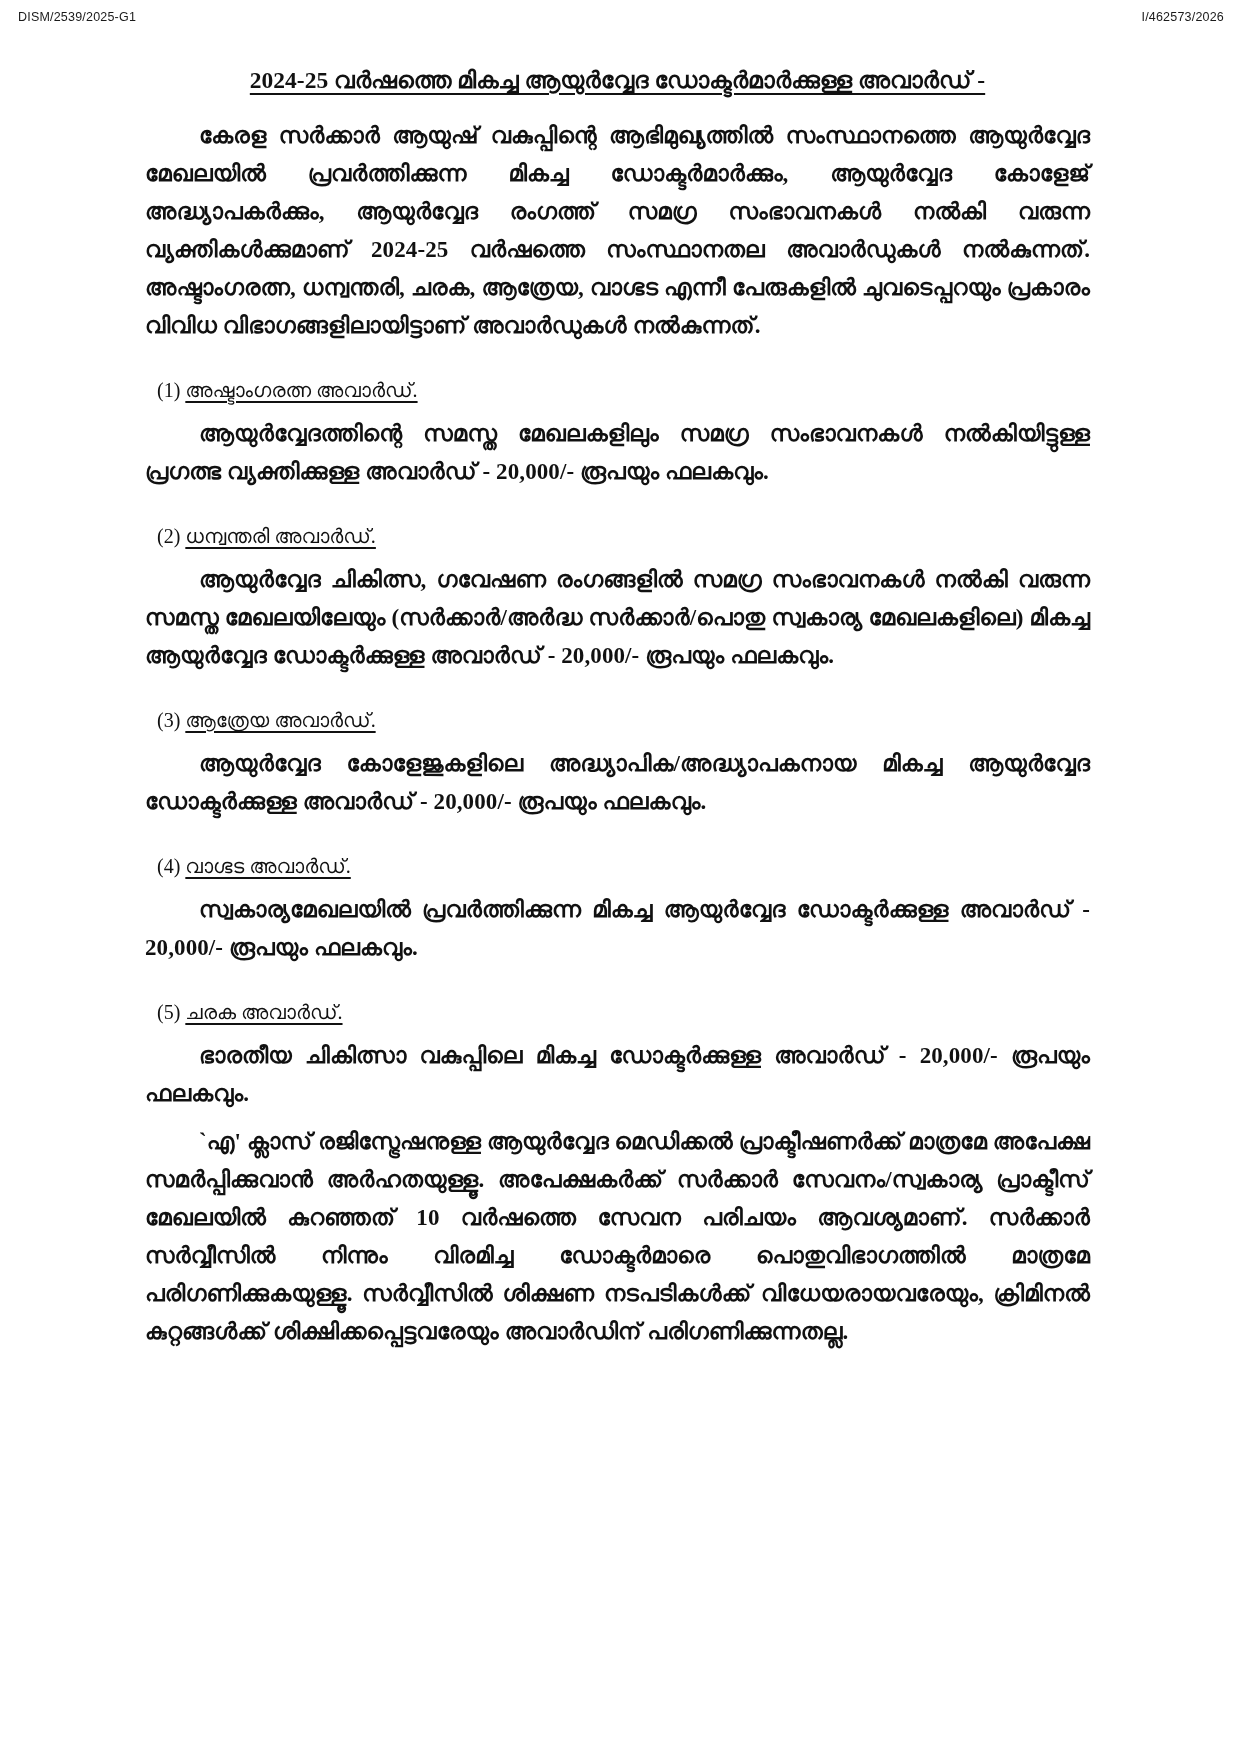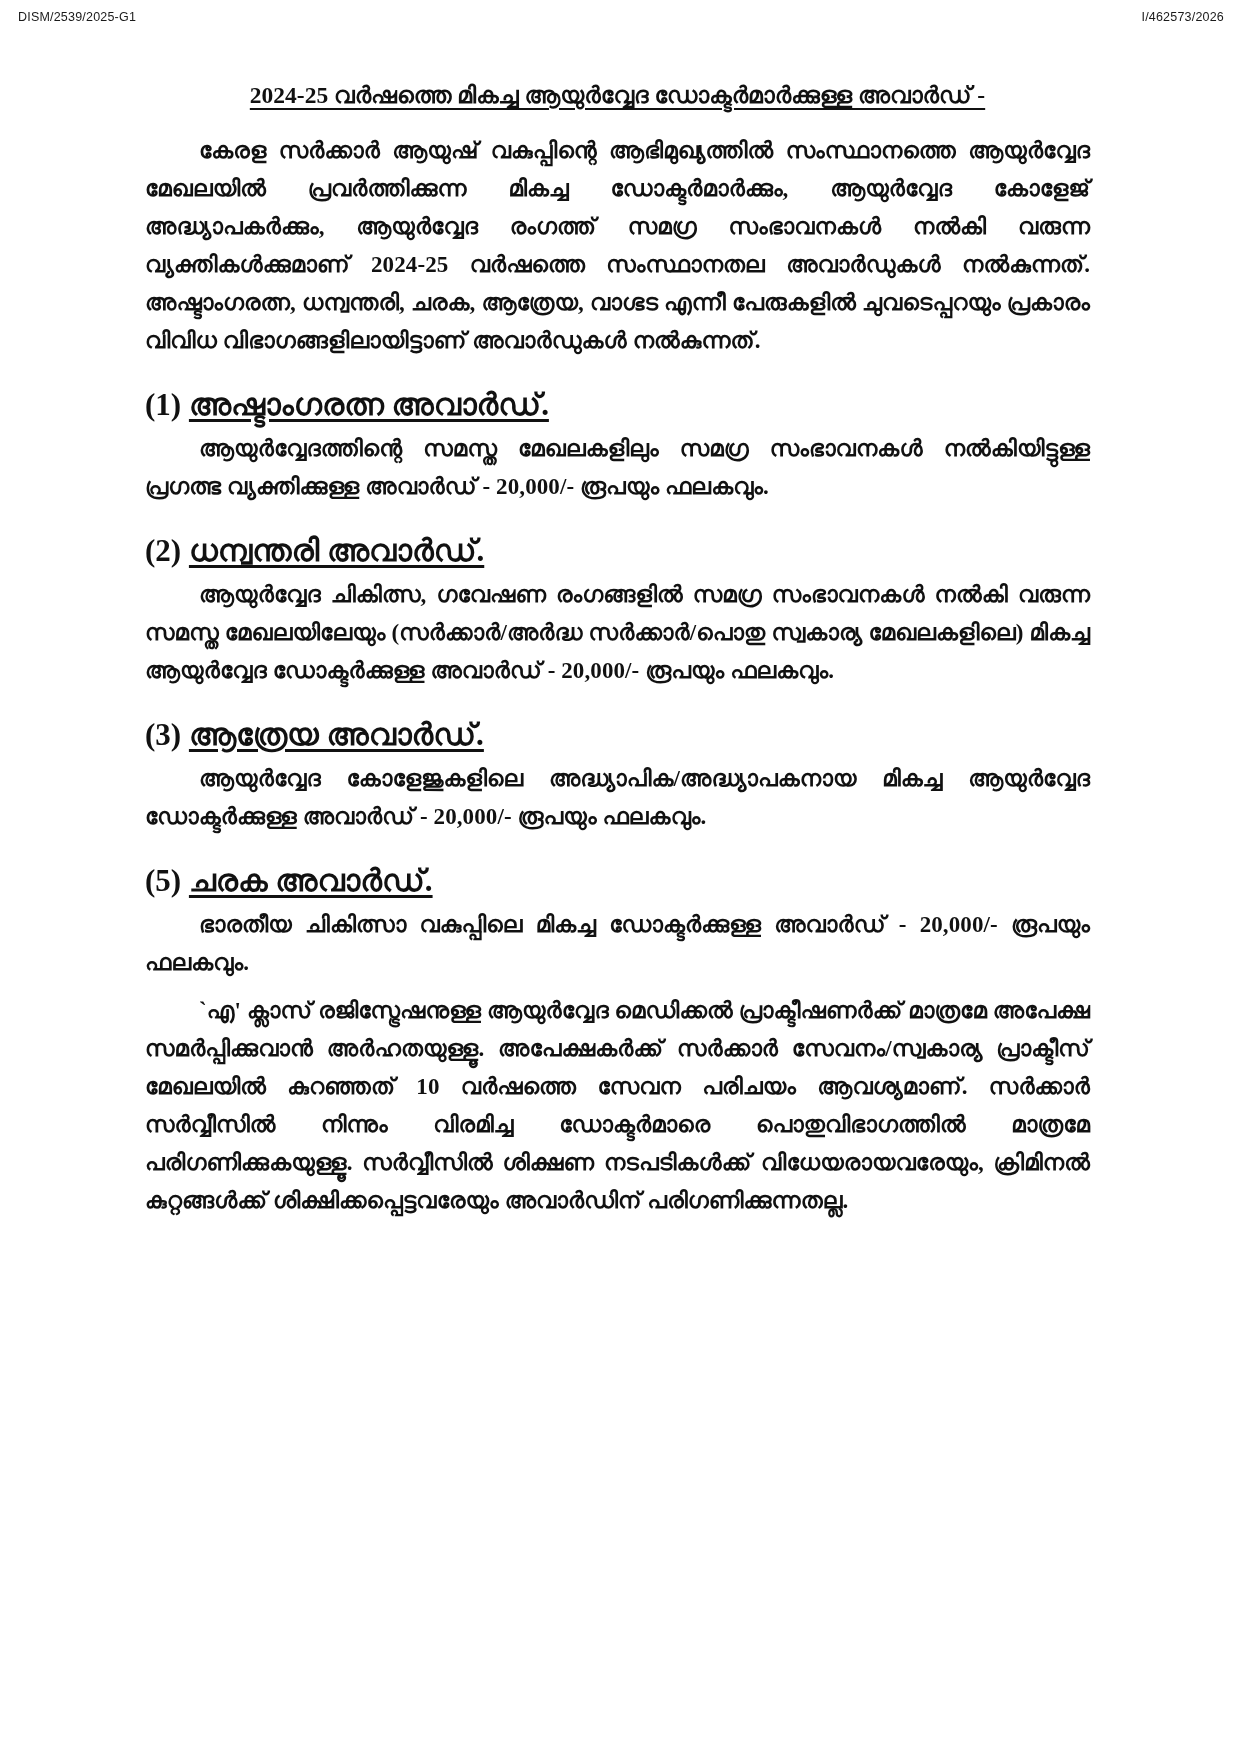--- a/index.html
+++ b/index.html
@@ -29,21 +29,21 @@
     font-size: 12.5px;
     font-weight: 400;
     color: #1a1a1a;
     letter-spacing: 0.2px;
   }
   .content {
     box-sizing: border-box;
     padding: 0 150px 0 145px;
   }
   .doc-title {
-    margin-top: 50px;
+    margin-top: 35px;
     text-align: center;
     font-weight: 700;
     font-size: 23.5px;
     line-height: 42px;
   }
   .doc-title .u {
     text-decoration: underline;
     text-underline-offset: 5px;
   }
   .para {
@@ -55,24 +55,24 @@
     text-indent: 54px;
     letter-spacing: 0.1px;
   }
   .intro {
     margin-top: 16px;
   }
   .section {
     margin: 0;
   }
   .section-heading {
-    margin: 26px 0 0 0;
-    font-size: 31px;
+    margin: 26px 0 0 12px;
+    font-size: 20px;
     line-height: 38px;
-    font-weight: 700;
+    font-weight: 400;
   }
   .section-heading .name {
     text-decoration: underline;
     text-underline-offset: 4px;
   }
   .section-body {
     margin-top: 6px;
   }
   .closing {
     margin-top: 10px;
@@ -113,20 +113,27 @@
     </div>
 
     <div class="section">
       <p class="section-heading">
         <span>(3)</span>
         <span class="name">ആത്രേയ അവാർഡ്.</span>
       </p>
       <p class="para section-body">ആയുർവ്വേദ കോളേജുകളിലെ അദ്ധ്യാപിക/അദ്ധ്യാപകനായ മികച്ച ആയുർവ്വേദ ഡോക്ടർക്കുള്ള അവാർഡ് - 20,000/- രൂപയും ഫലകവും.</p>
     </div>
 
+    <div class="section">
+      <p class="section-heading">
+        <span>(4)</span>
+        <span class="name">വാഗ്ഭട അവാർഡ്.</span>
+      </p>
+      <p class="para section-body">സ്വകാര്യമേഖലയിൽ പ്രവർത്തിക്കുന്ന മികച്ച ആയുർവ്വേദ ഡോക്ടർക്കുള്ള അവാർഡ് - 20,000/- രൂപയും ഫലകവും.</p>
+    </div>
 
     <div class="section">
       <p class="section-heading">
         <span>(5)</span>
         <span class="name">ചരക അവാർഡ്.</span>
       </p>
       <p class="para section-body">ഭാരതീയ ചികിത്സാ വകുപ്പിലെ മികച്ച ഡോക്ടർക്കുള്ള അവാർഡ് - 20,000/- രൂപയും ഫലകവും.</p>
     </div>
 
     <p class="para closing">`എ' ക്ലാസ് രജിസ്ട്രേഷനുള്ള ആയുർവ്വേദ മെഡിക്കൽ പ്രാക്ടീഷണർക്ക് മാത്രമേ അപേക്ഷ സമർപ്പിക്കുവാൻ അർഹതയുള്ളൂ. അപേക്ഷകർക്ക് സർക്കാർ സേവനം/സ്വകാര്യ പ്രാക്ടീസ് മേഖലയിൽ കുറഞ്ഞത് 10 വർഷത്തെ സേവന പരിചയം ആവശ്യമാണ്. സർക്കാർ സർവ്വീസിൽ നിന്നും വിരമിച്ച ഡോക്ടർമാരെ പൊതുവിഭാഗത്തിൽ മാത്രമേ പരിഗണിക്കുകയുള്ളൂ. സർവ്വീസിൽ ശിക്ഷണ നടപടികൾക്ക് വിധേയരായവരേയും, ക്രിമിനൽ കുറ്റങ്ങൾക്ക് ശിക്ഷിക്കപ്പെട്ടവരേയും അവാർഡിന് പരിഗണിക്കുന്നതല്ല.</p>

